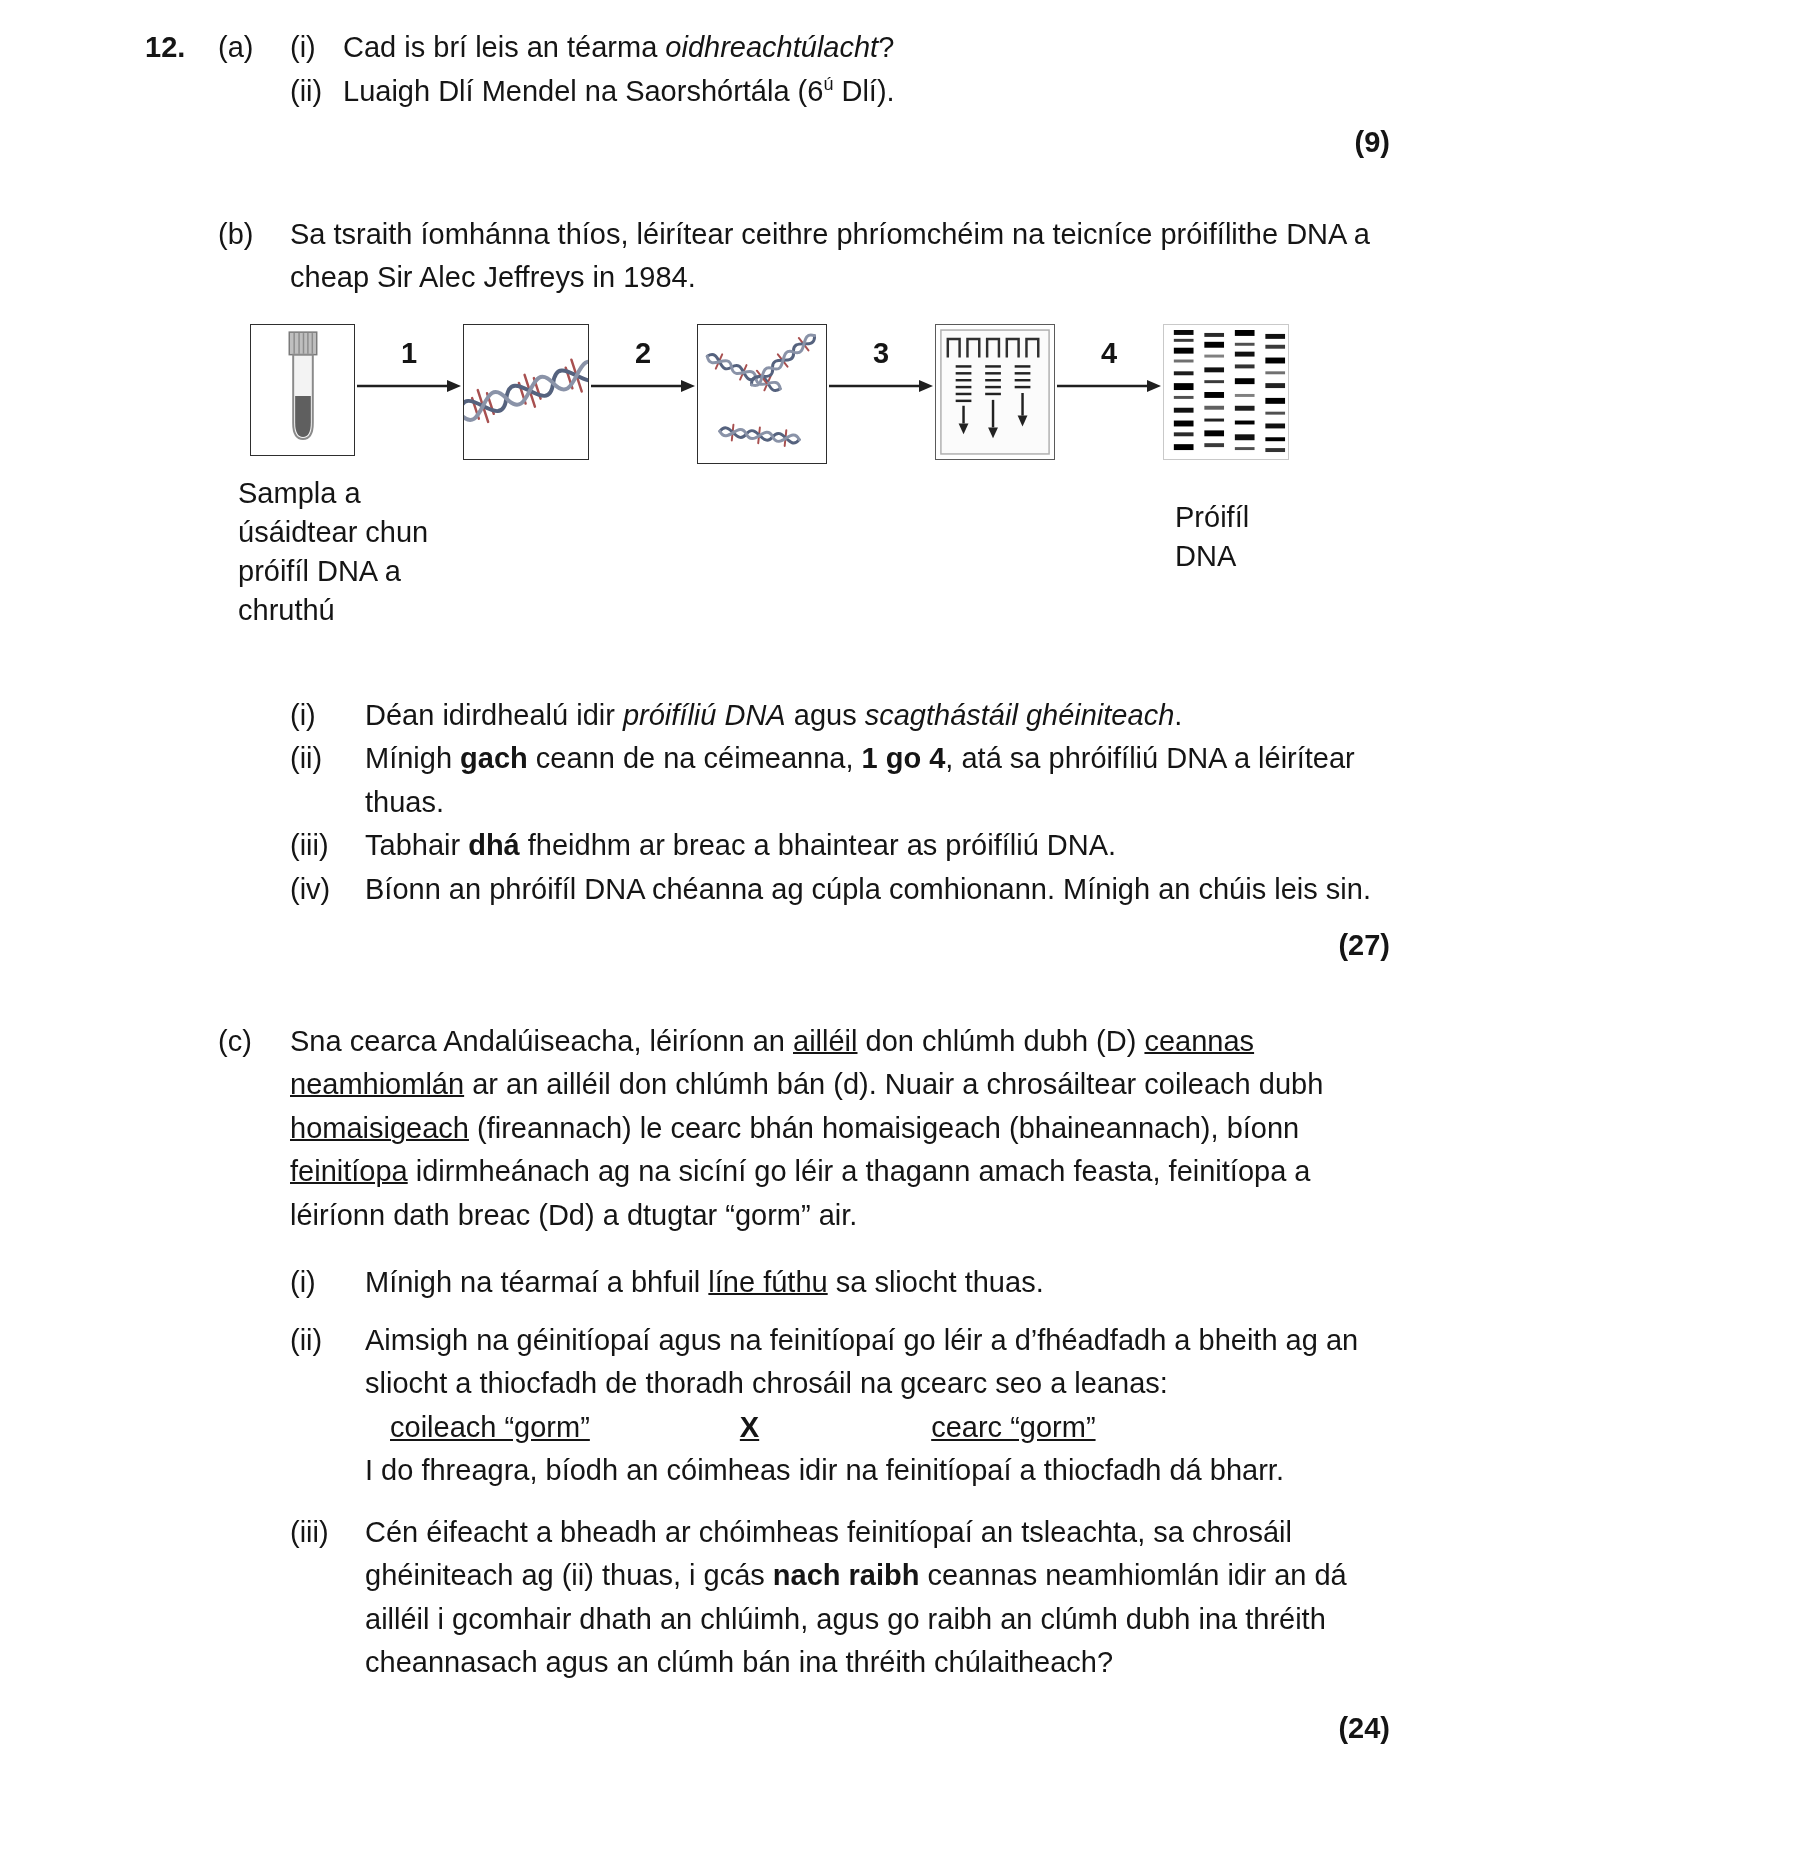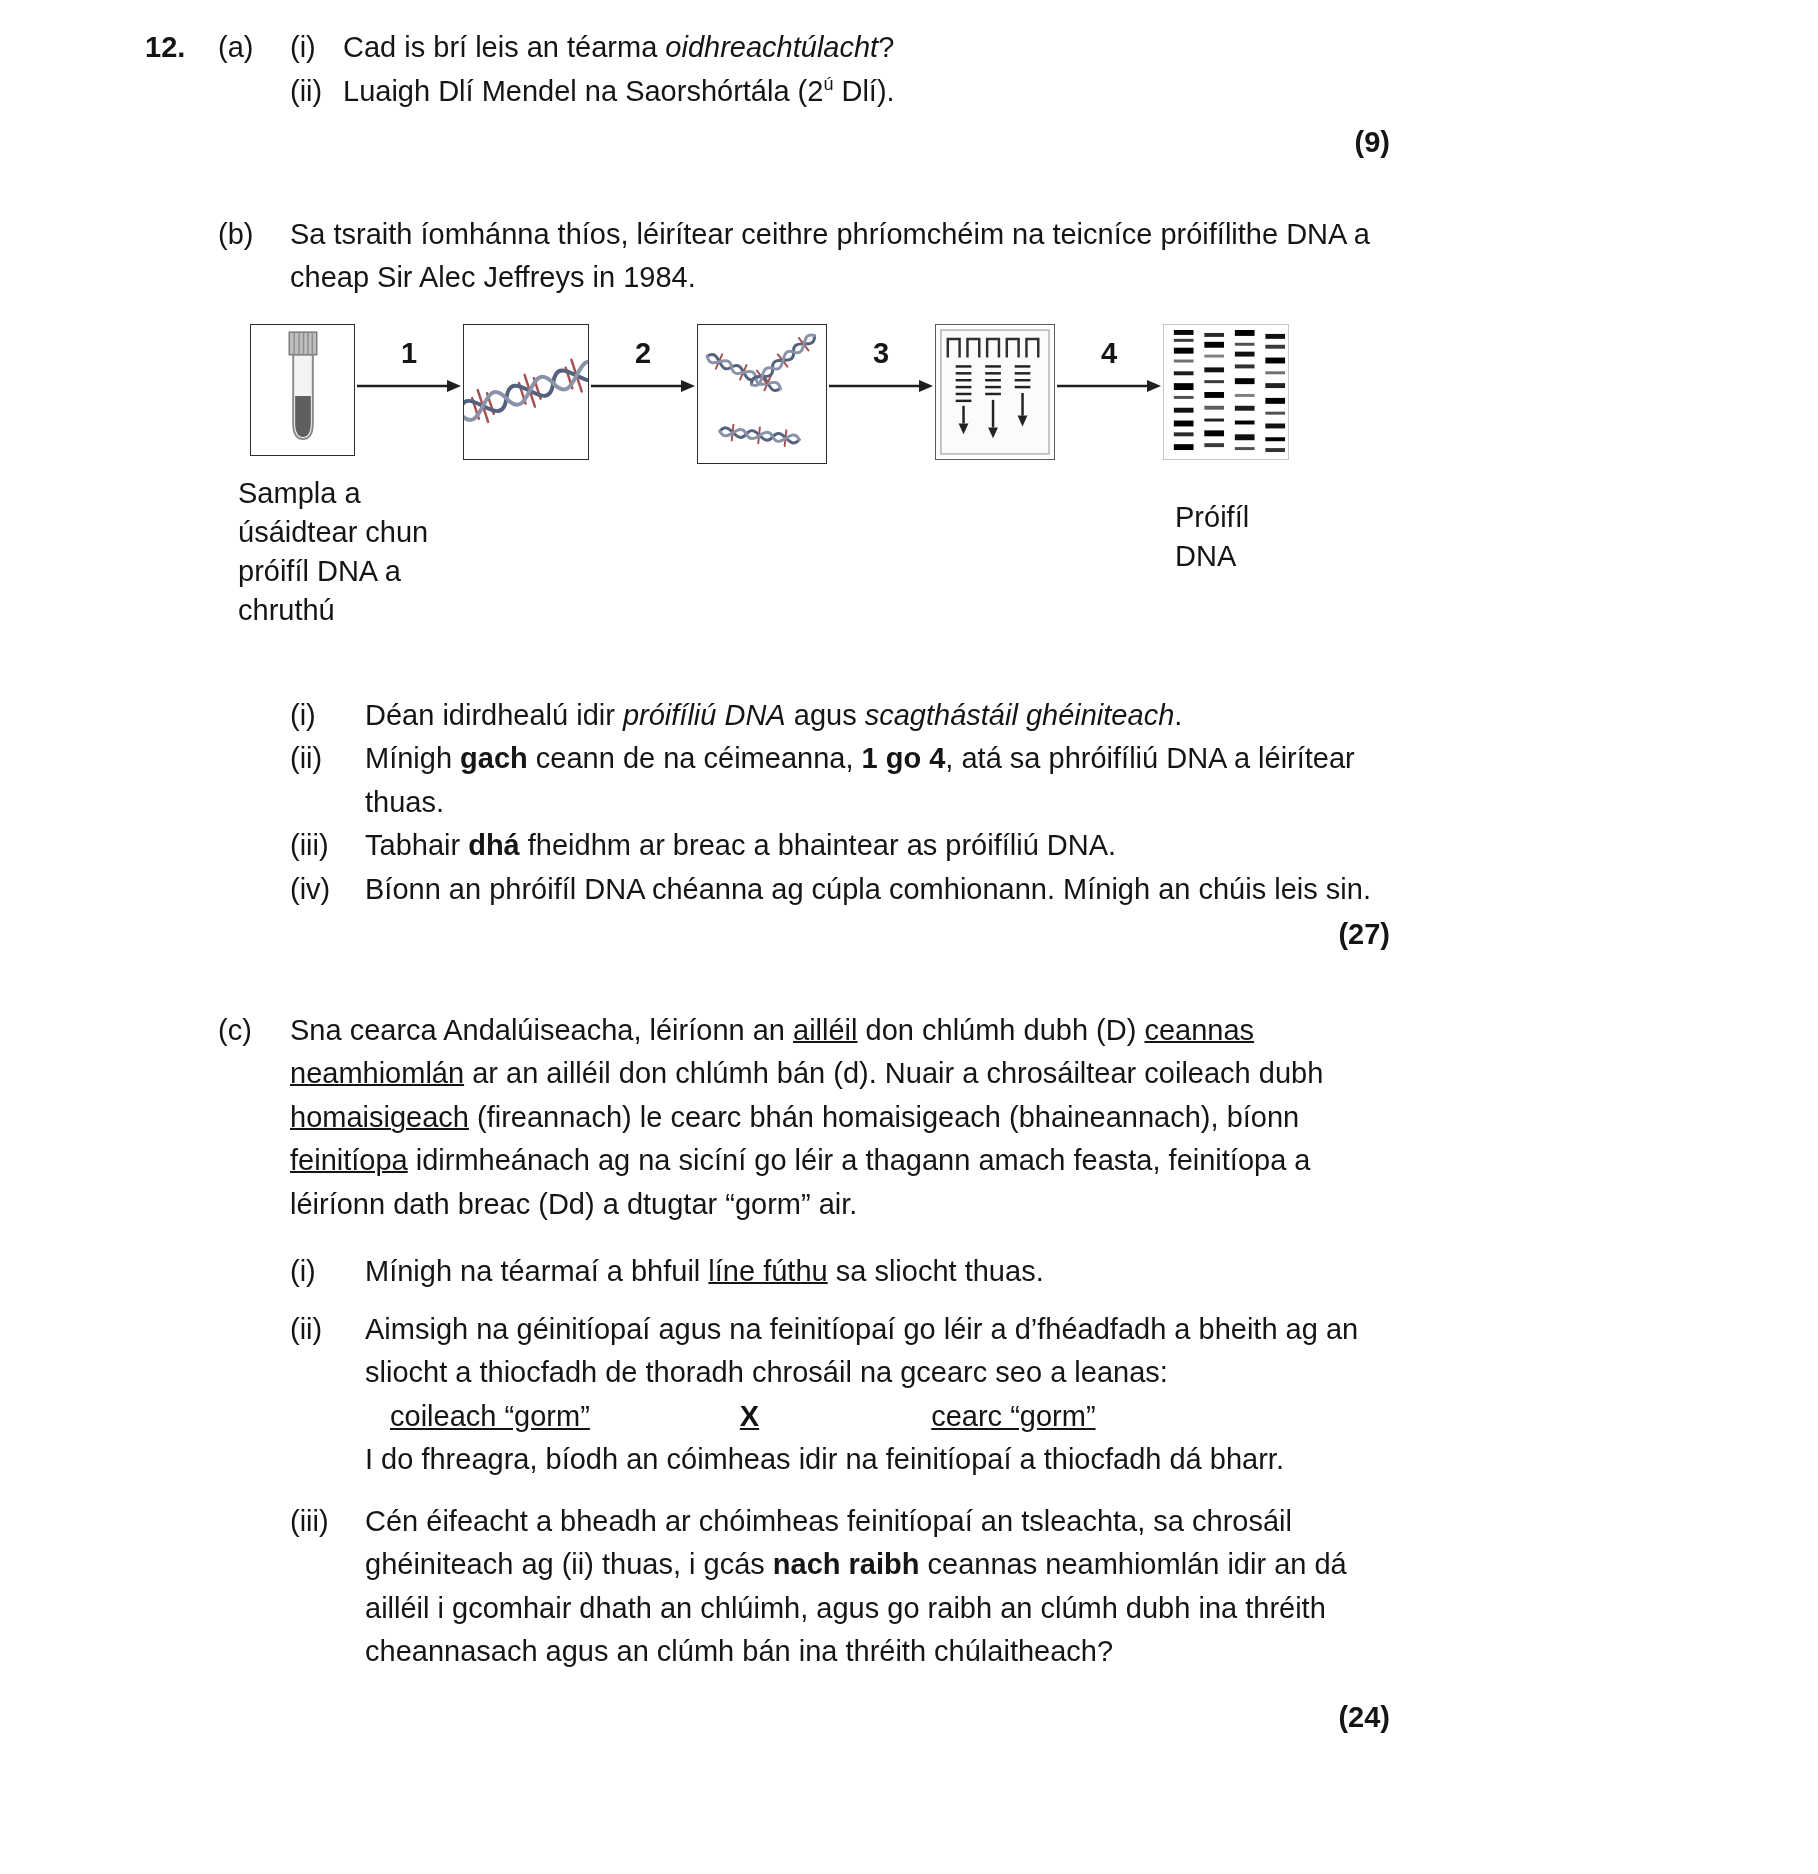--- a/index.html
+++ b/index.html
@@ -15,21 +15,21 @@
   .qnum { width:73px; flex:none; font-weight:700; }
   .plabel { width:72px; flex:none; }
   .inum-a { width:53px; flex:none; }
   .inum-b { width:75px; flex:none; }
   .itext { flex:1; }
   sup { font-size:62%; vertical-align:super; }
   u { text-decoration:underline; text-decoration-thickness:1.5px; }
   b { font-weight:700; }
   .marks { font-weight:700; text-align:right; }
   .marks-a { margin-top:8px; }
-  .marks-b { margin-top:2px; }
+  .marks-b { margin-top:13px; }
   .marks-c { margin-top:22px; }
   .sec-b { margin-top:48px; }
   .sec-c { margin-top:52px; }
   .sub-items { margin-left:145px; }
   .sub-items.b-items { margin-top:64px; }
   .c-item-i { margin-top:24px; }
   .c-item-ii { margin-top:14px; }
   .c-item-iii { margin-top:18px; }
   .cross { display:flex; margin-left:25px;text-decoration:underline; }
   .cross-x { font-weight:700; margin-left:150px; margin-right:172px; }
@@ -60,21 +60,21 @@
     <div class="row">
       <div class="qnum">12.</div>
       <div class="plabel">(a)</div>
       <div class="itext">
         <div class="row">
           <div class="inum-a">(i)</div>
           <div class="itext"><span>Cad is brí leis an téarma </span><em>oidhreachtúlacht</em><span>?</span></div>
         </div>
         <div class="row">
           <div class="inum-a">(ii)</div>
-          <div class="itext"><span>Luaigh Dlí Mendel na Saorshórtála (2</span><sup>ú</sup><span> Dlí).</span></div>
+          <div class="itext"><span>Luaigh Dlí Mendel na Saorshórtála (6</span><sup>ú</sup><span> Dlí).</span></div>
         </div>
       </div>
     </div>
     <div class="marks marks-a">(9)</div>
   </section>
 
   <section class="sec-b">
     <div class="row">
       <div class="qnum"></div>
       <div class="plabel">(b)</div>

